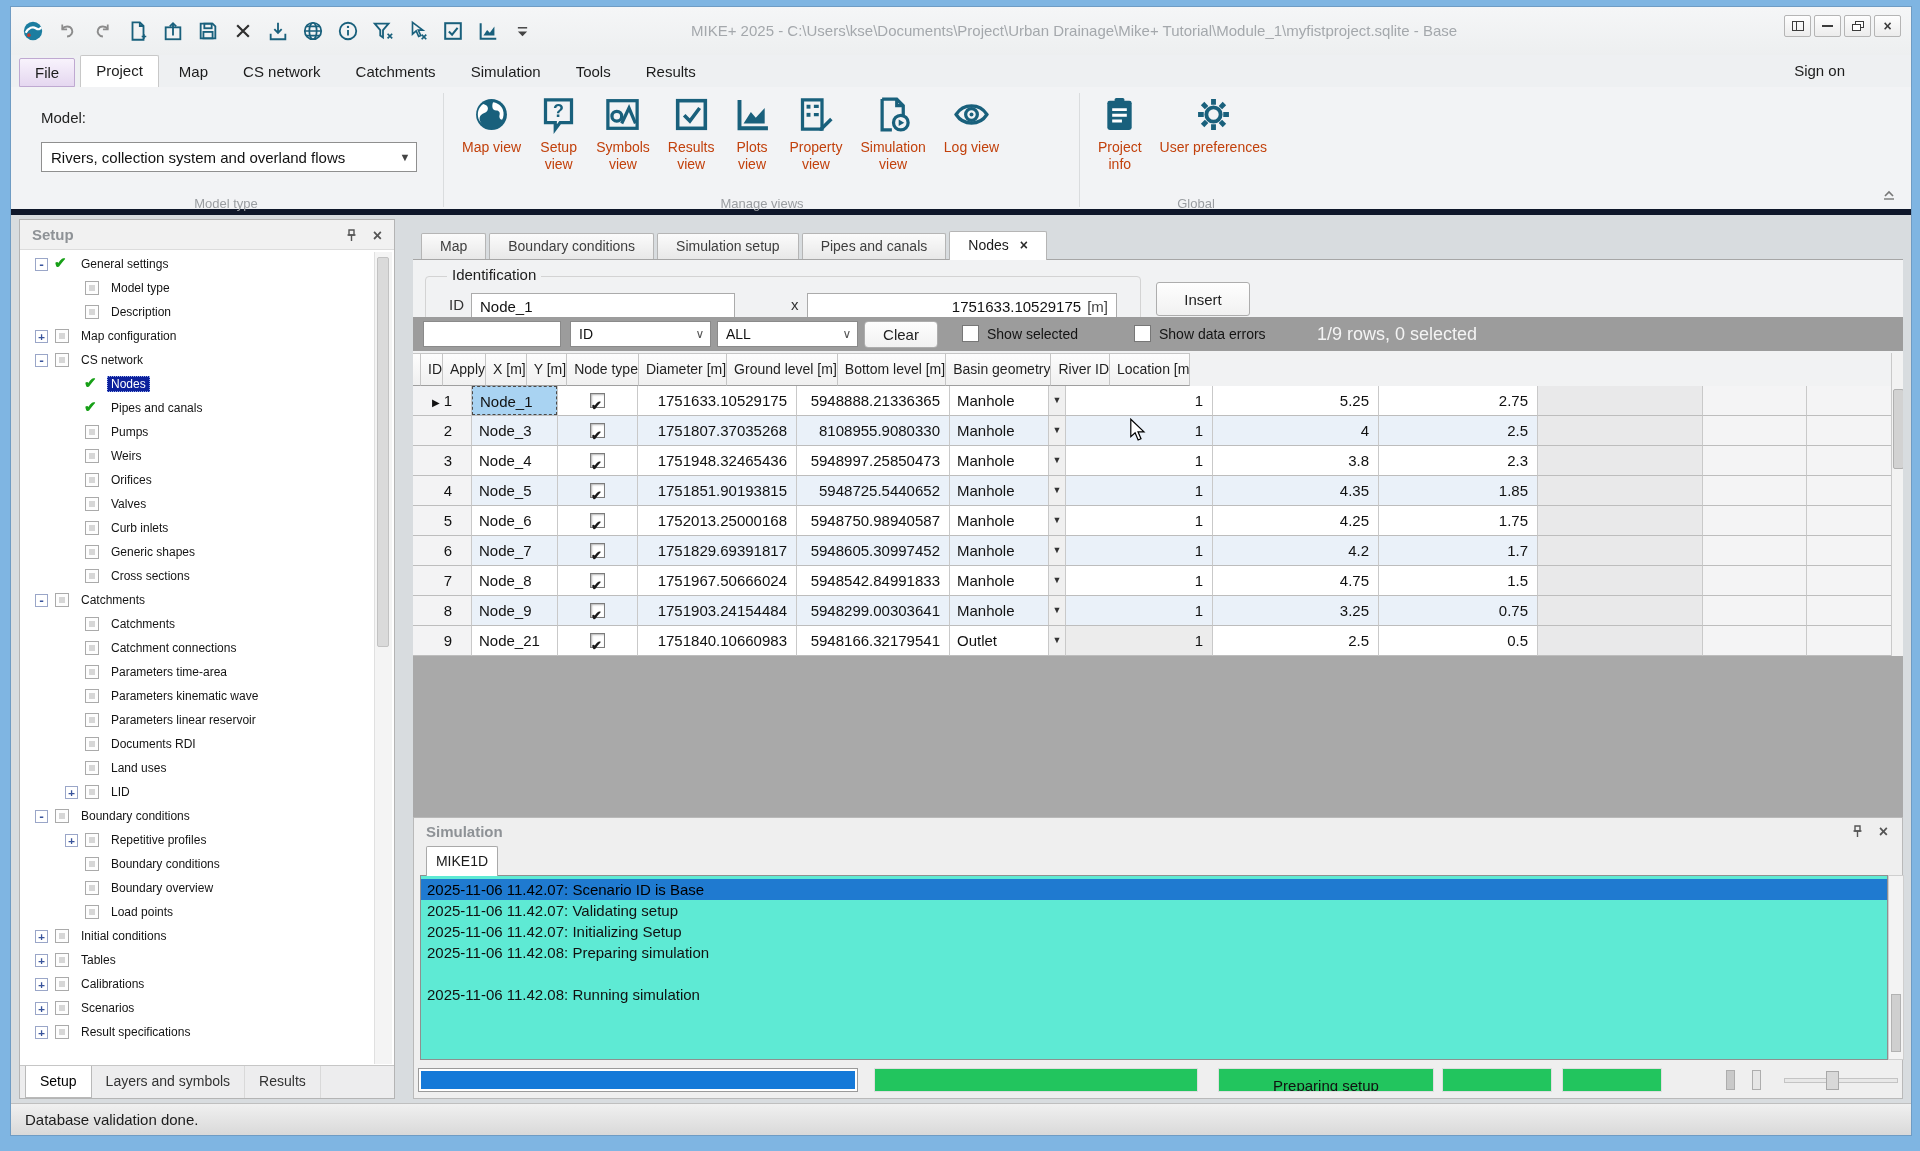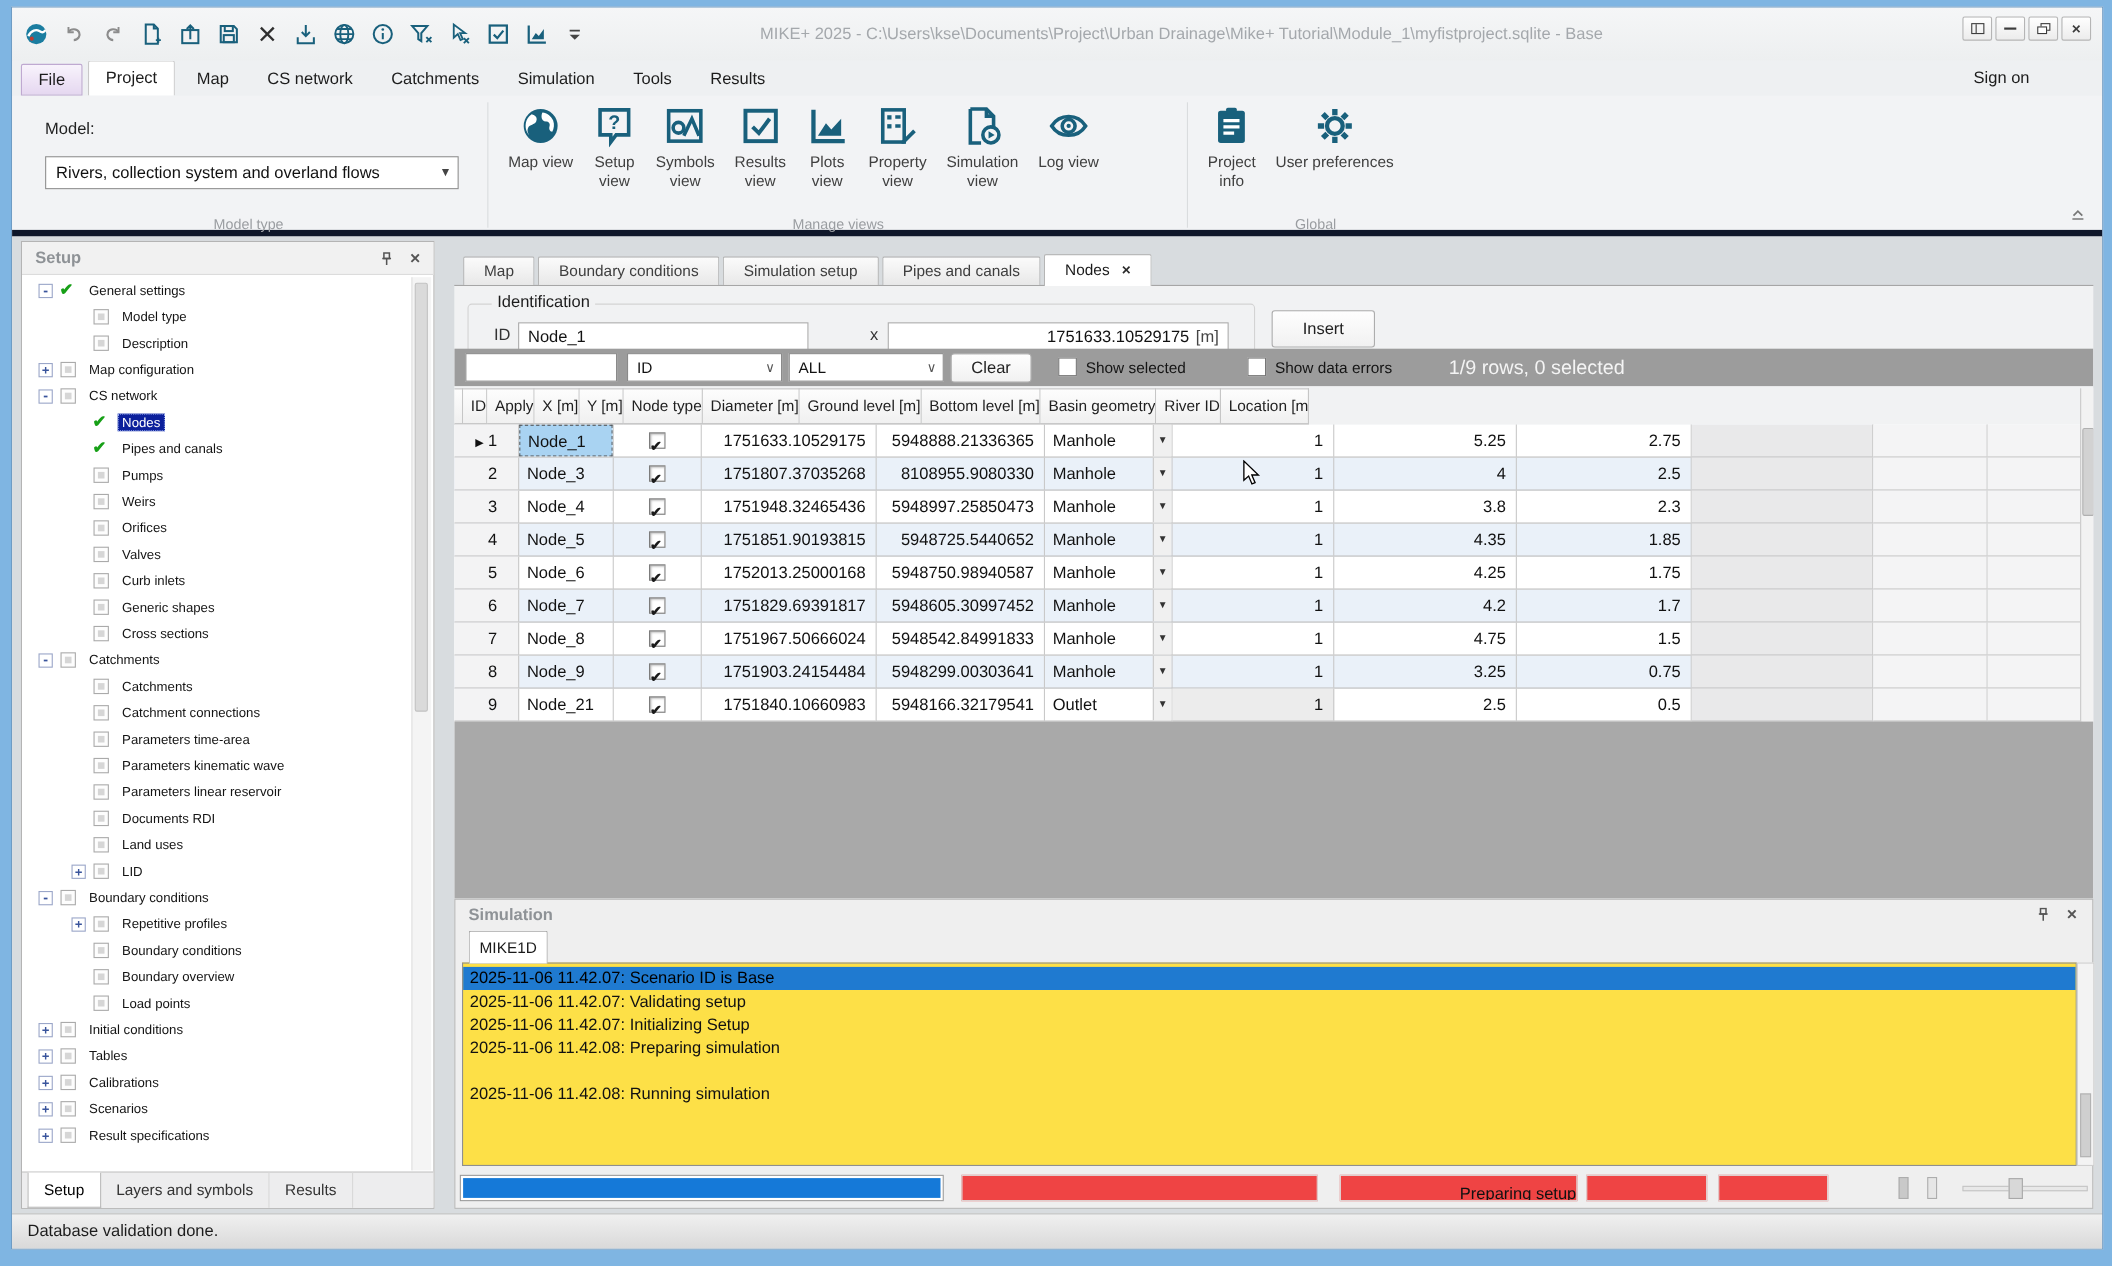--- a/index.html
+++ b/index.html
@@ -37,21 +37,21 @@
   .rgroup{position:absolute;top:0;height:127px}
   .glabel{position:absolute;bottom:3px;left:0;width:100%;text-align:center;font-size:13px;color:#9a9da1}
   .rsep{position:absolute;top:6px;width:1px;height:114px;background:#dadcde}
   .modlabel{position:absolute;left:30px;top:22px;font-size:15px;color:#222}
   .modselect{position:absolute;left:30px;top:55px;width:376px;height:30px;background:#fff;border:1px solid #8f8f8f;display:flex;align-items:center}
   .modselect .mval{flex:1;padding-left:9px;font-size:15px;color:#111;white-space:nowrap;overflow:hidden}
   .modselect .marrow{width:22px;text-align:center;color:#444;font-size:11px}
   .rbtns{display:flex;padding:3px 6px 0 6px}
   .rbtn{display:flex;flex-direction:column;align-items:center;padding:2px 9px;min-width:56px}
   .rbtn svg{width:39px;height:39px;margin:3px 0 5px}
-  .rlbl{font-size:14px;line-height:17px;color:#404040;text-align:center;white-space:pre-line}
+  .rlbl{font-size:14px;line-height:17px;color:#c2410c;text-align:center;white-space:pre-line}
   .collapse{position:absolute;right:12px;bottom:6px;width:20px;height:16px;display:flex;align-items:center;justify-content:center}
 
   
   .main{position:absolute;left:0;top:208px;width:100%;height:888px;background:#d8dcdf}
 
   
   .setup{position:absolute;left:8px;top:4px;width:376px;height:880px;background:#fff;border:1px solid #b4b4b4}
   .setup-h{position:relative;height:30px;background:#f1f1f1;border-bottom:1px solid #dcdcdc}
   .setup-title{position:absolute;left:12px;top:0;line-height:30px;font-weight:bold;font-size:15px;color:#8e9296}
   .ph-ic{position:absolute;top:7px;width:17px;height:17px;display:flex;align-items:center;justify-content:center;color:#555}
@@ -126,28 +126,28 @@
   .dd{position:absolute;right:0;top:0;bottom:0;width:17px;background:#f0f0f0;border-left:1px solid #c9c9c9;text-align:center;font-size:9px;line-height:28px;color:#333;padding:0}
   .cell.dis{background:#ececec}
   .grid-sb{position:absolute;left:1478px;top:93px;width:14px;height:303px;background:#f2f2f2;border-left:1px solid #c9c9c9}
   .grid-sb .thumb{position:absolute;left:1px;top:36px;width:11px;height:80px;background:#d2d2d2;border:1px solid #b0b0b0;border-radius:2px}
   .grayfill{position:absolute;left:0;top:396px;width:1490px;height:161px;background:#a9a9a9}
 
   
   .simpanel{position:absolute;left:402px;top:602px;width:1490px;height:282px;background:#efefef;border:1px solid #b9b9b9}
   .sim-title{position:absolute;left:12px;top:0;line-height:28px;font-weight:bold;font-size:15px;color:#8e9296}
   .simtab{position:absolute;left:12px;top:28px;width:72px;height:30px;background:#fff;border:1px solid #a9a9a9;border-bottom:none;border-radius:2px 2px 0 0;text-align:center;line-height:29px;font-size:14px;color:#1a1a1a;z-index:2}
-  .logbox{position:absolute;left:6px;top:57px;width:1468px;height:185px;background:#fde047;border:1px solid #8f8f8f;overflow:hidden;padding-top:3px}
+  .logbox{position:absolute;left:6px;top:57px;width:1468px;height:185px;background:#5eead4;border:1px solid #8f8f8f;overflow:hidden;padding-top:3px}
   .logline{min-height:21px;line-height:21px;font-size:15px;color:#111;padding-left:6px;white-space:nowrap}
   .logline.sel{background:#1f7ad0;color:#000}
   .log-sb{position:absolute;left:1474px;top:57px;width:16px;height:185px;background:#f3f3f3;border:1px solid #cfcfcf}
   .log-sb .thumb{position:absolute;left:2px;top:118px;width:10px;height:58px;background:#cfcfcf;border:1px solid #b2b2b2}
   .pbez{position:absolute;left:4px;top:250px;width:440px;height:24px;border:1px solid #9a9a9a;background:#fff;padding:2px}
   .pfill{width:100%;height:100%;background:#1579d8}
-  .ppanel{position:absolute;top:250px;height:24px;background:#ef4444;border:1px solid #dedede;overflow:hidden;text-align:right;font-size:15px;color:#111}
+  .ppanel{position:absolute;top:250px;height:24px;background:#22c55e;border:1px solid #dedede;overflow:hidden;text-align:center;font-size:15px;color:#111}
   .ppanel span{display:inline-block;margin-top:8px}
   .vbar{position:absolute;top:252px;width:9px;height:20px;background:#c9c9c9;border:1px solid #adadad}
   .vbar.lt{background:#e6e6e6}
   .sl-track{position:absolute;top:260px;width:114px;height:5px;background:#e8e8e8;border:1px solid #c4c4c4}
   .sl-handle{position:absolute;top:253px;width:13px;height:19px;background:#d8d8d8;border:1px solid #a8a8a8}
 
   
   .statusbar{position:absolute;left:0;top:1096px;width:100%;height:32px;background:linear-gradient(#f0f0f0,#d9d9d9);border-top:1px solid #bfbfbf}
   .status-text{position:absolute;left:14px;top:0;line-height:31px;font-size:15px;color:#1c1c1c}
 

